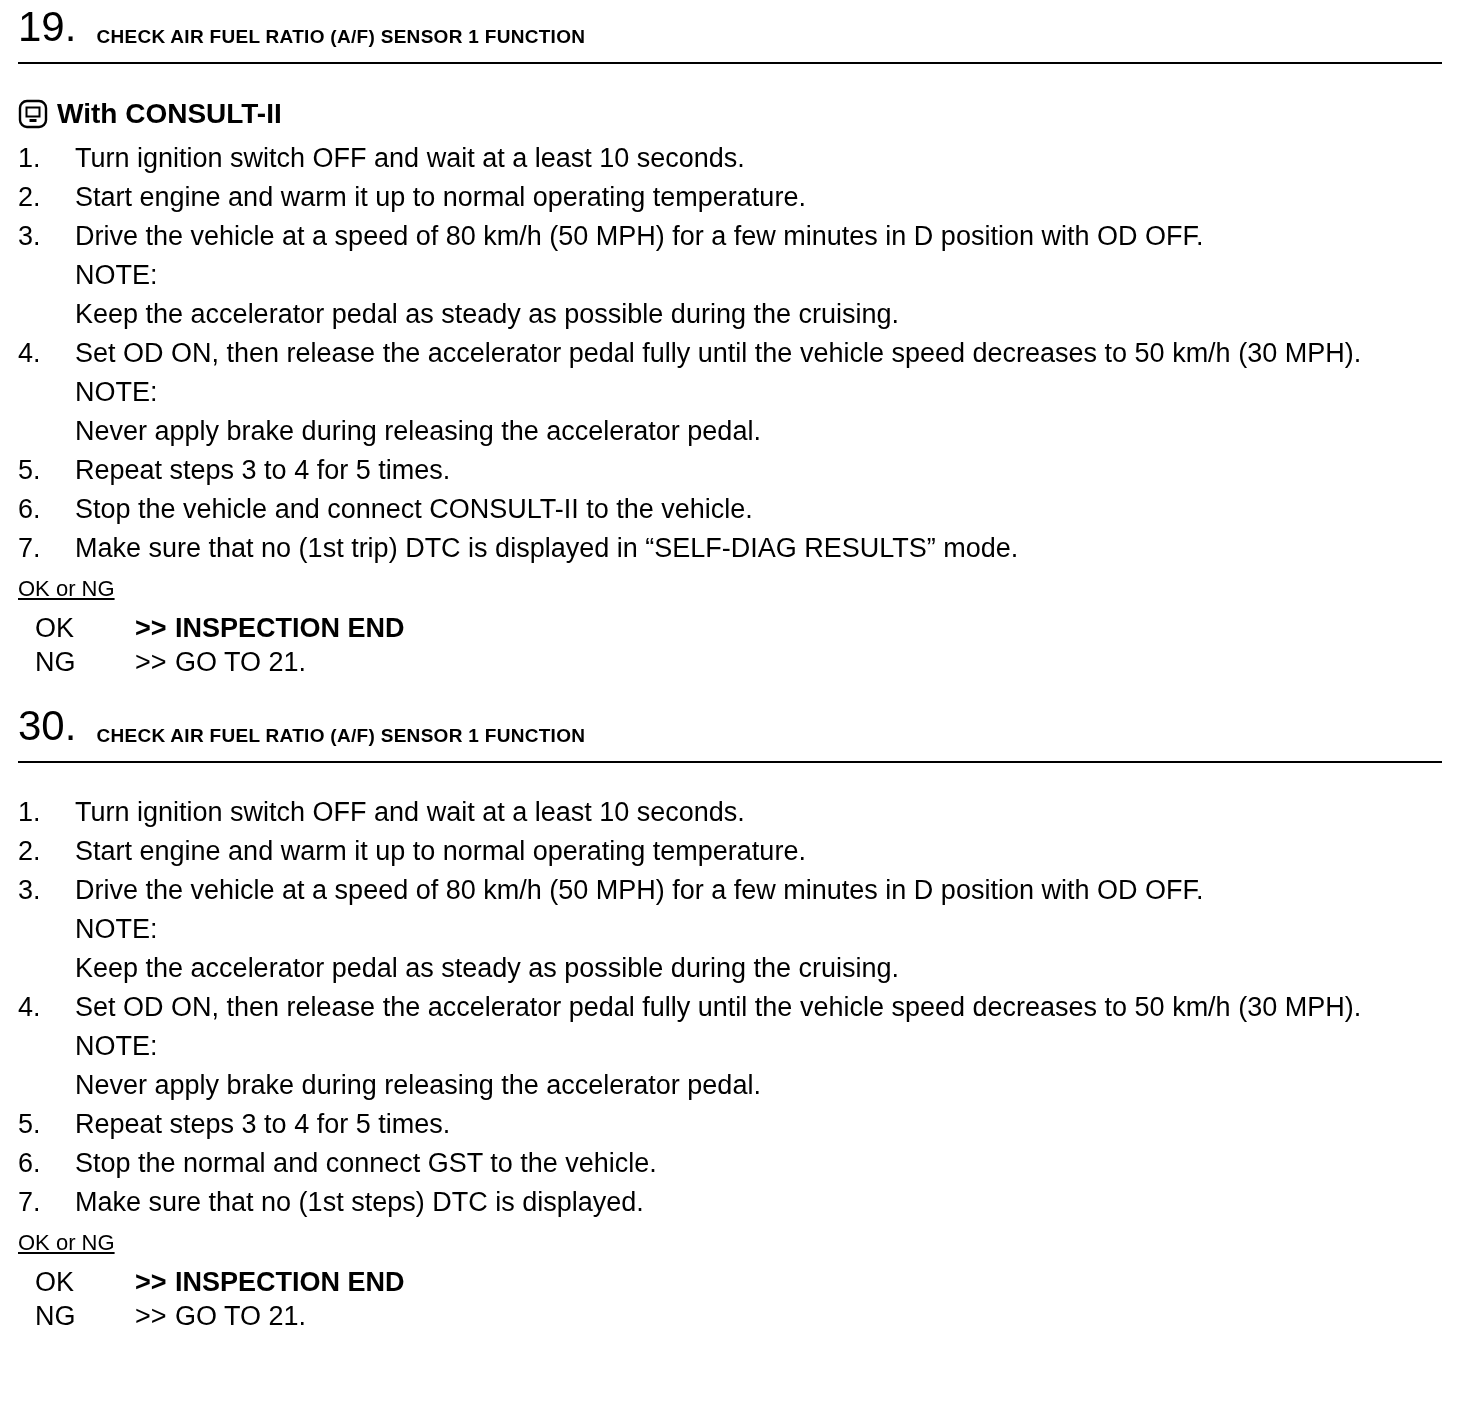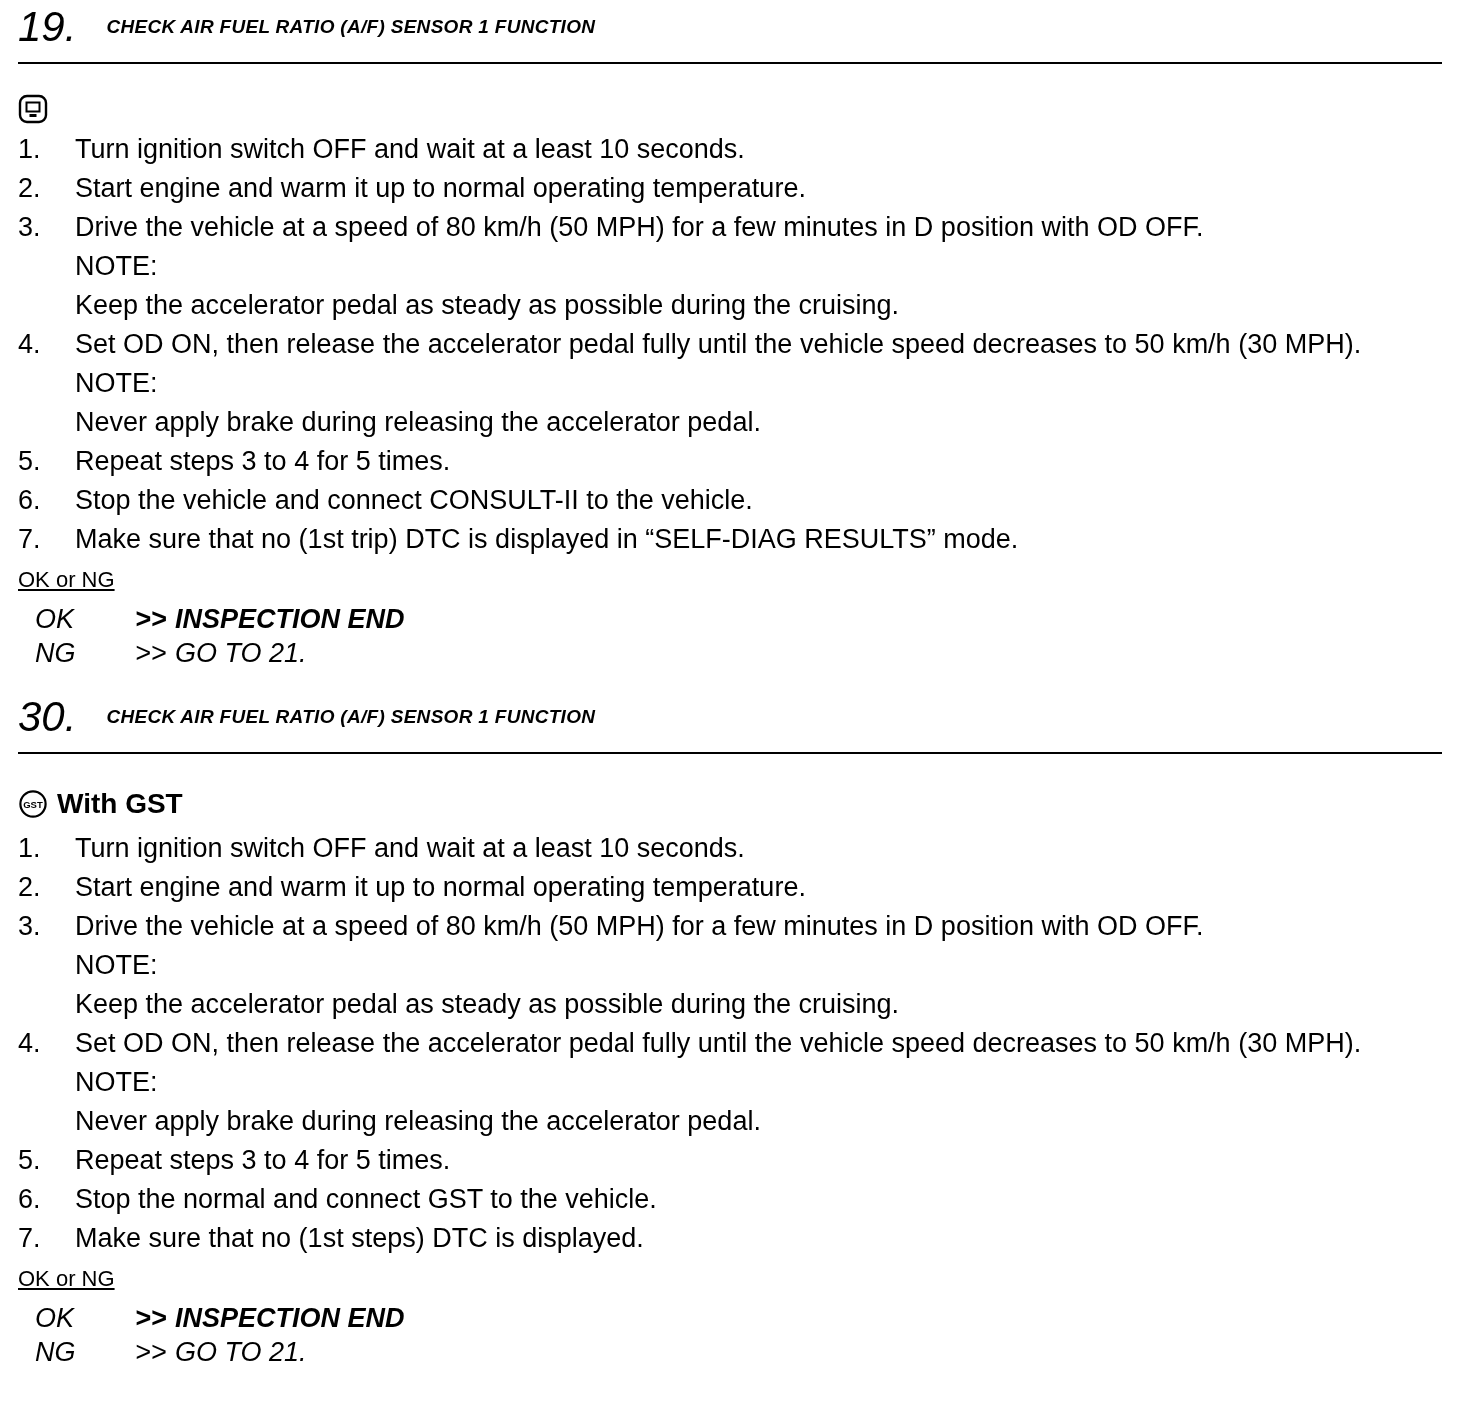--- a/index.html
+++ b/index.html
@@ -13,26 +13,25 @@
     width: 1472px;
     min-height: 1420px;
     box-sizing: border-box;
     padding: 6px 30px 30px 18px;
   }
   .section { margin-bottom: 6px; }
   .section + .section { margin-top: 26px; }
 
   .heading {
     display: flex;
-    align-items: center;
-    gap: 30px;
+    align-items: flex-end;
+    gap: 20px;
     border-bottom: 2px solid #000;
     padding-bottom: 14px;
     margin-bottom: 30px;
-    font-style: italic;
   }
   .sec-num {
     font-size: 42px;
     font-weight: 400;
     line-height: 1;
   }
   .sec-title {
     font-size: 19px;
     font-weight: bold;
     letter-spacing: 0.3px;
@@ -61,21 +60,21 @@
 
   .ok-or-ng {
     font-size: 22px;
     line-height: 39px;
     text-decoration: underline;
     margin-top: 1px;
     margin-bottom: 3px;
   }
 
   .results { font-size: 27px; line-height: 34px; padding-left: 17px; }
-  .result-row { display: flex; font-style: italic; }
+  .result-row { display: flex; }
   .result-key { flex: 0 0 100px; }
   .result-arrow { flex: 0 0 40px; }
   .result-text.bold, .result-arrow.bold { font-weight: bold; }
 </style>
 </head>
 <body>
 
 <div class="page">
   <div>
   <section class="section">
@@ -84,20 +83,21 @@
       <span class="sec-title">CHECK AIR FUEL RATIO (A/F) SENSOR 1 FUNCTION</span>
     </div>
     <div class="tool-line">
       <span class="tool-icon">
             <svg width="30" height="30" viewBox="0 0 30 30" xmlns="http://www.w3.org/2000/svg">
               <rect x="2" y="2" width="26" height="26" rx="7" fill="none" stroke="#000" stroke-width="2.4"></rect>
               <rect x="8.5" y="8.5" width="13" height="9" fill="none" stroke="#000" stroke-width="2"></rect>
               <rect x="11.5" y="20" width="7" height="3" fill="#000"></rect>
             </svg>
           </span>
+      <span class="tool-label">With CONSULT-II</span>
     </div>
     <div class="steps">
   <div class="step">
     <span class="step-num">1.</span>
     <span class="step-text">Turn ignition switch OFF and wait at a least 10 seconds.</span>
   </div>
 
   <div class="step">
     <span class="step-num">2.</span>
     <span class="step-text">Start engine and warm it up to normal operating temperature.</span>
@@ -152,29 +152,20 @@
     <span class="result-text">GO TO 21.</span>
   </div>
 </div>
   </section>
 
   <section class="section">
     <div class="heading">
       <span class="sec-num">30.</span>
       <span class="sec-title">CHECK AIR FUEL RATIO (A/F) SENSOR 1 FUNCTION</span>
     </div>
-    <div class="tool-line">
-      <span class="tool-icon">
-            <svg width="30" height="30" viewBox="0 0 30 30" xmlns="http://www.w3.org/2000/svg">
-              <circle cx="15" cy="15" r="12.6" fill="none" stroke="#000" stroke-width="2.2"></circle>
-              <text x="15" y="19" text-anchor="middle" font-size="9.5" font-weight="bold" font-family="Liberation Sans, sans-serif" fill="#000">GST</text>
-            </svg>
-          </span>
-      <span class="tool-label">With GST</span>
-    </div>
     <div class="steps">
   <div class="step">
     <span class="step-num">1.</span>
     <span class="step-text">Turn ignition switch OFF and wait at a least 10 seconds.</span>
   </div>
 
   <div class="step">
     <span class="step-num">2.</span>
     <span class="step-text">Start engine and warm it up to normal operating temperature.</span>
   </div>

